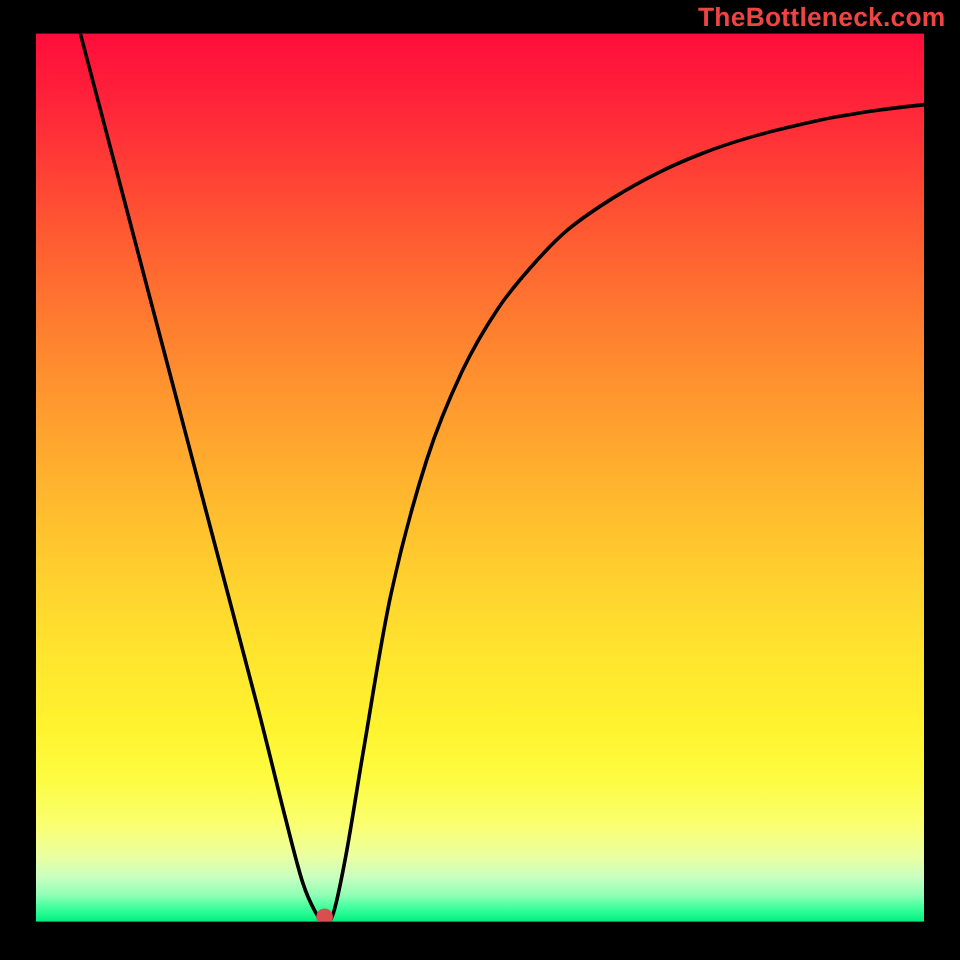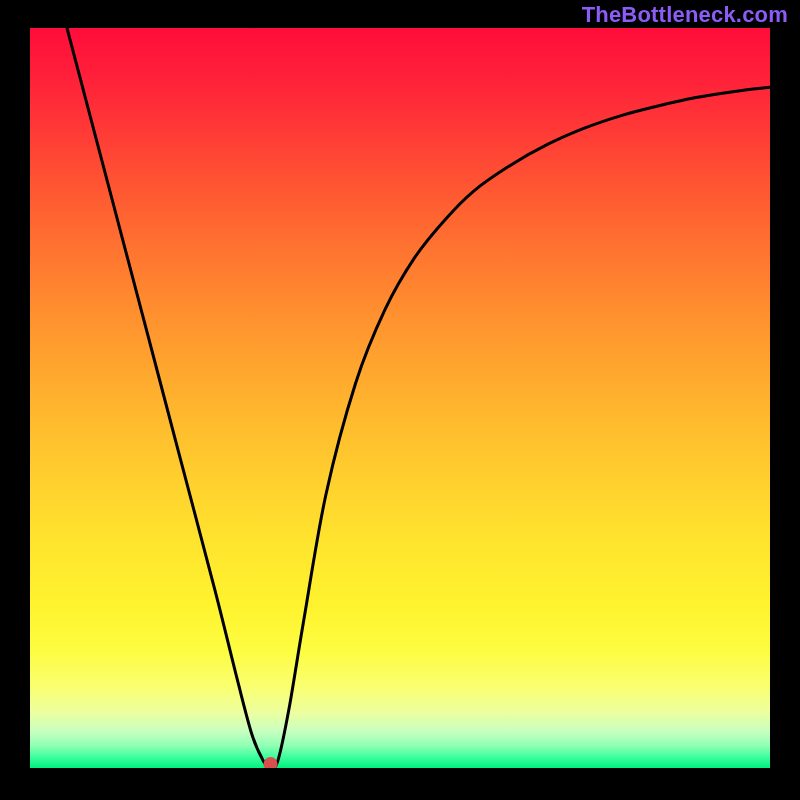--- a/index.html
+++ b/index.html
@@ -14,21 +14,21 @@
   .frame {
     position: relative;
     width: 800px;
     height: 800px;
     background: #000;
   }
   .watermark {
     position: absolute;
     top: 2px;
     right: 12px;
-    color: #8b5cf6;
+    color: #ef4444;
     font-size: 22px;
     font-weight: 600;
     letter-spacing: 0.2px;
     z-index: 3;
     user-select: none;
   }
   .plot-area {
     position: absolute;
     left: 30px;
     top: 28px;

